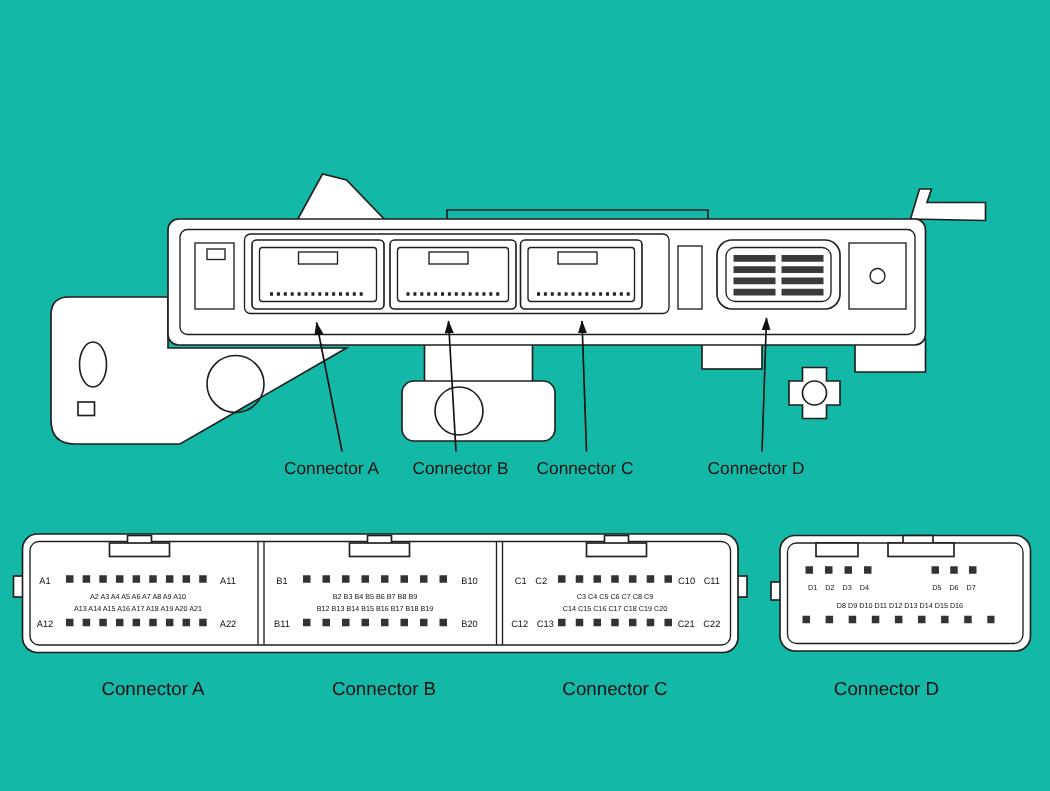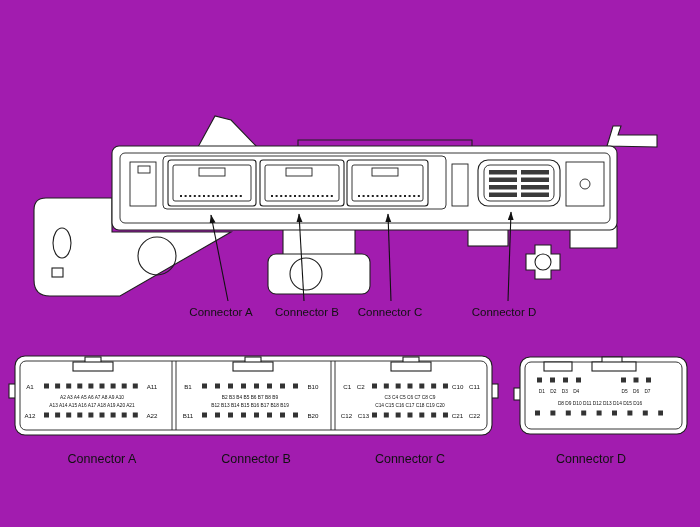--- a/index.html
+++ b/index.html
@@ -1,16 +1,16 @@
 <!DOCTYPE html>
 <html><head>
 <meta charset="utf-8">
 <style>
   html,body{margin:0;padding:0;background:#fff;}
-  .page{width:700px;height:527px;position:relative;background:#a21caf;}
+  .page{width:700px;height:527px;position:relative;background:#14b8a6;}
   svg{display:block;}
   text{font-family:"Liberation Sans",sans-serif;fill:#111;}
   .lbl{font-size:11.5px;}
   .cap{font-size:12.5px;}
   .pin{font-size:6.2px;}
   .tiny{font-size:4.8px;}
   .pair{word-spacing:4px;}
   .ln{fill:none;stroke:#1f1f1f;stroke-width:1.1;}
   .fw{fill:#ffffff;stroke:#1f1f1f;stroke-width:1.1;}
   .thin{fill:none;stroke:#1f1f1f;stroke-width:0.9;}

